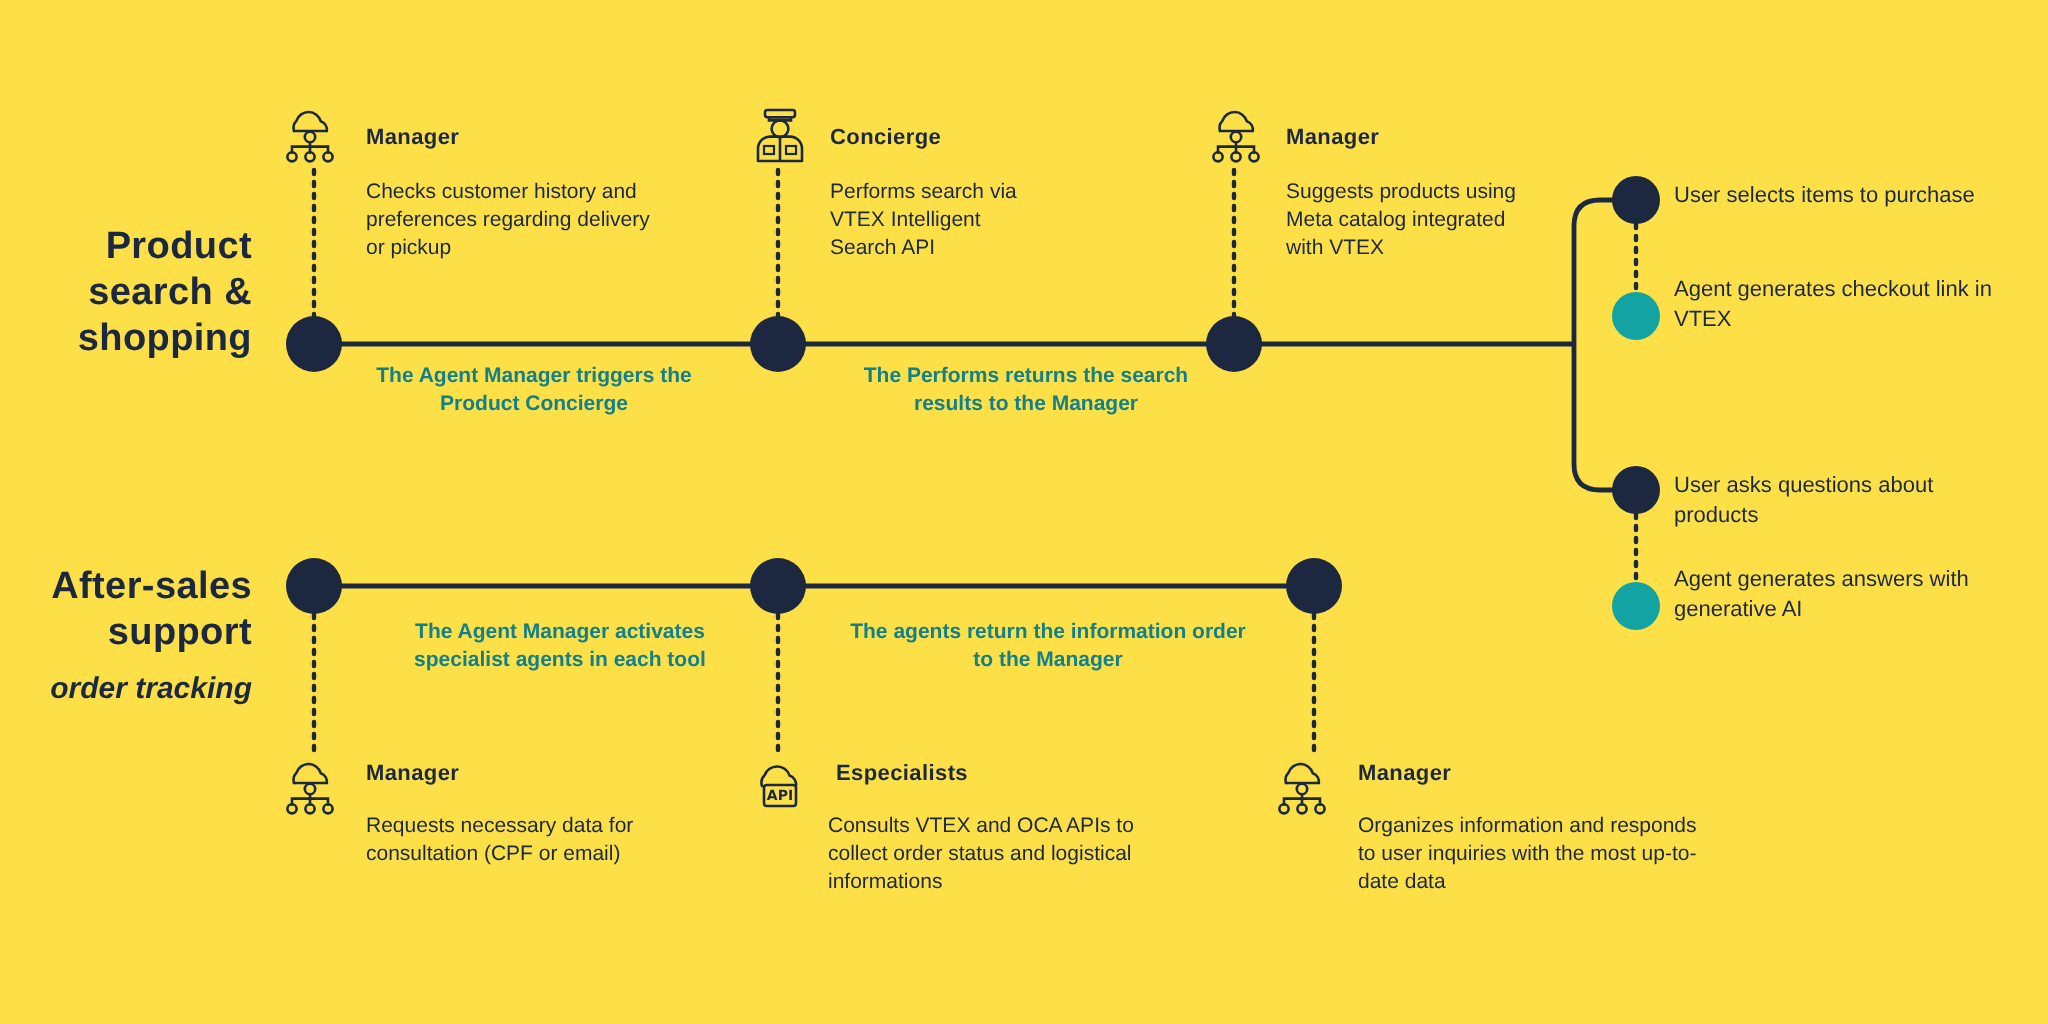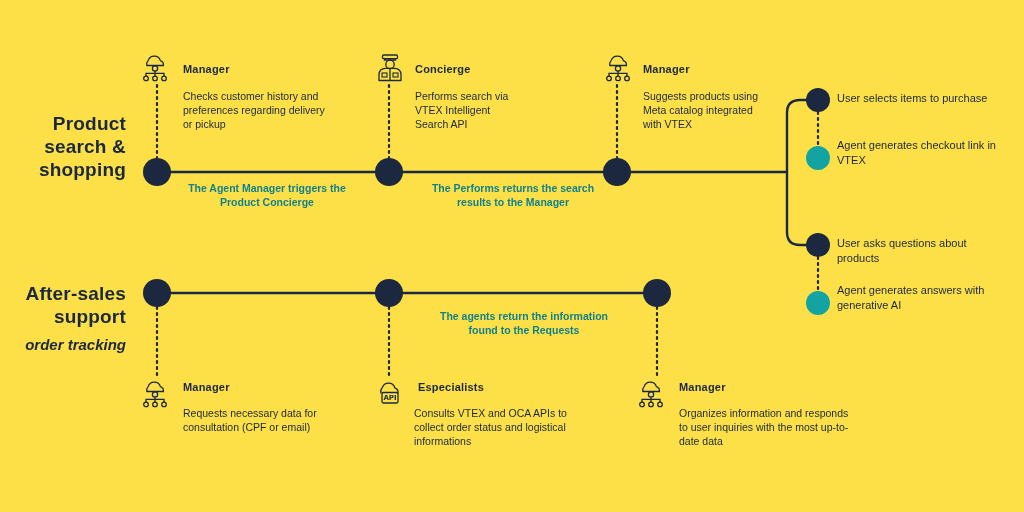--- a/index.html
+++ b/index.html
@@ -161,21 +161,22 @@
   <div class="role-desc" style="left:643px; top:89px; width:125px;">Suggests products using Meta catalog integrated with VTEX</div>
 
   <div class="edge-label" style="left:185px; top:182px; width:164px;">The Agent Manager triggers the Product Concierge</div>
   <div class="edge-label" style="left:430px; top:182px; width:166px;">The Performs returns the search results to the Manager</div>
 
   <div class="branch-label" style="left:837px; top:91px; width:160px;">User selects items to purchase</div>
   <div class="branch-label" style="left:837px; top:138px; width:160px;">Agent generates checkout link in VTEX</div>
   <div class="branch-label" style="left:837px; top:236px; width:160px;">User asks questions about products</div>
   <div class="branch-label" style="left:837px; top:283px; width:165px;">Agent generates answers with generative AI</div>
 
-  <div class="edge-label" style="left:425px; top:310px; width:198px;">The agents return the information found to the Requests</div>
+  <div class="edge-label" style="left:190px; top:310px; width:180px;">The Agent Manager activates specialist agents in each tool</div>
+  <div class="edge-label" style="left:425px; top:310px; width:198px;">The agents return the information order to the Manager</div>
 
   <div class="icon" style="left:138px; top:378px;">
     <svg viewBox="0 0 34 30">
       <path d="M9 13.5 a5.2 5.2 0 0 1 1.2-5.1 A6.4 6.4 0 0 1 22.4 8.6 a4.6 4.6 0 0 1 3 4.9" fill="none" stroke="#1b2840" stroke-width="1.3" stroke-linecap="round"></path>
       <path d="M9 13.5 h16.4" fill="none" stroke="#1b2840" stroke-width="1.3" stroke-linecap="round"></path>
       <circle cx="17" cy="16.5" r="2.6" fill="none" stroke="#1b2840" stroke-width="1.3"></circle>
       <path d="M17 19.1 v2.2 M17 21.3 h-9 v3 M17 21.3 h9 v3 M17 21.3 v3" fill="none" stroke="#1b2840" stroke-width="1.3" stroke-linecap="round"></path>
       <circle cx="8" cy="26.4" r="2.3" fill="none" stroke="#1b2840" stroke-width="1.3"></circle>
       <circle cx="17" cy="26.4" r="2.3" fill="none" stroke="#1b2840" stroke-width="1.3"></circle>
       <circle cx="26" cy="26.4" r="2.3" fill="none" stroke="#1b2840" stroke-width="1.3"></circle>

